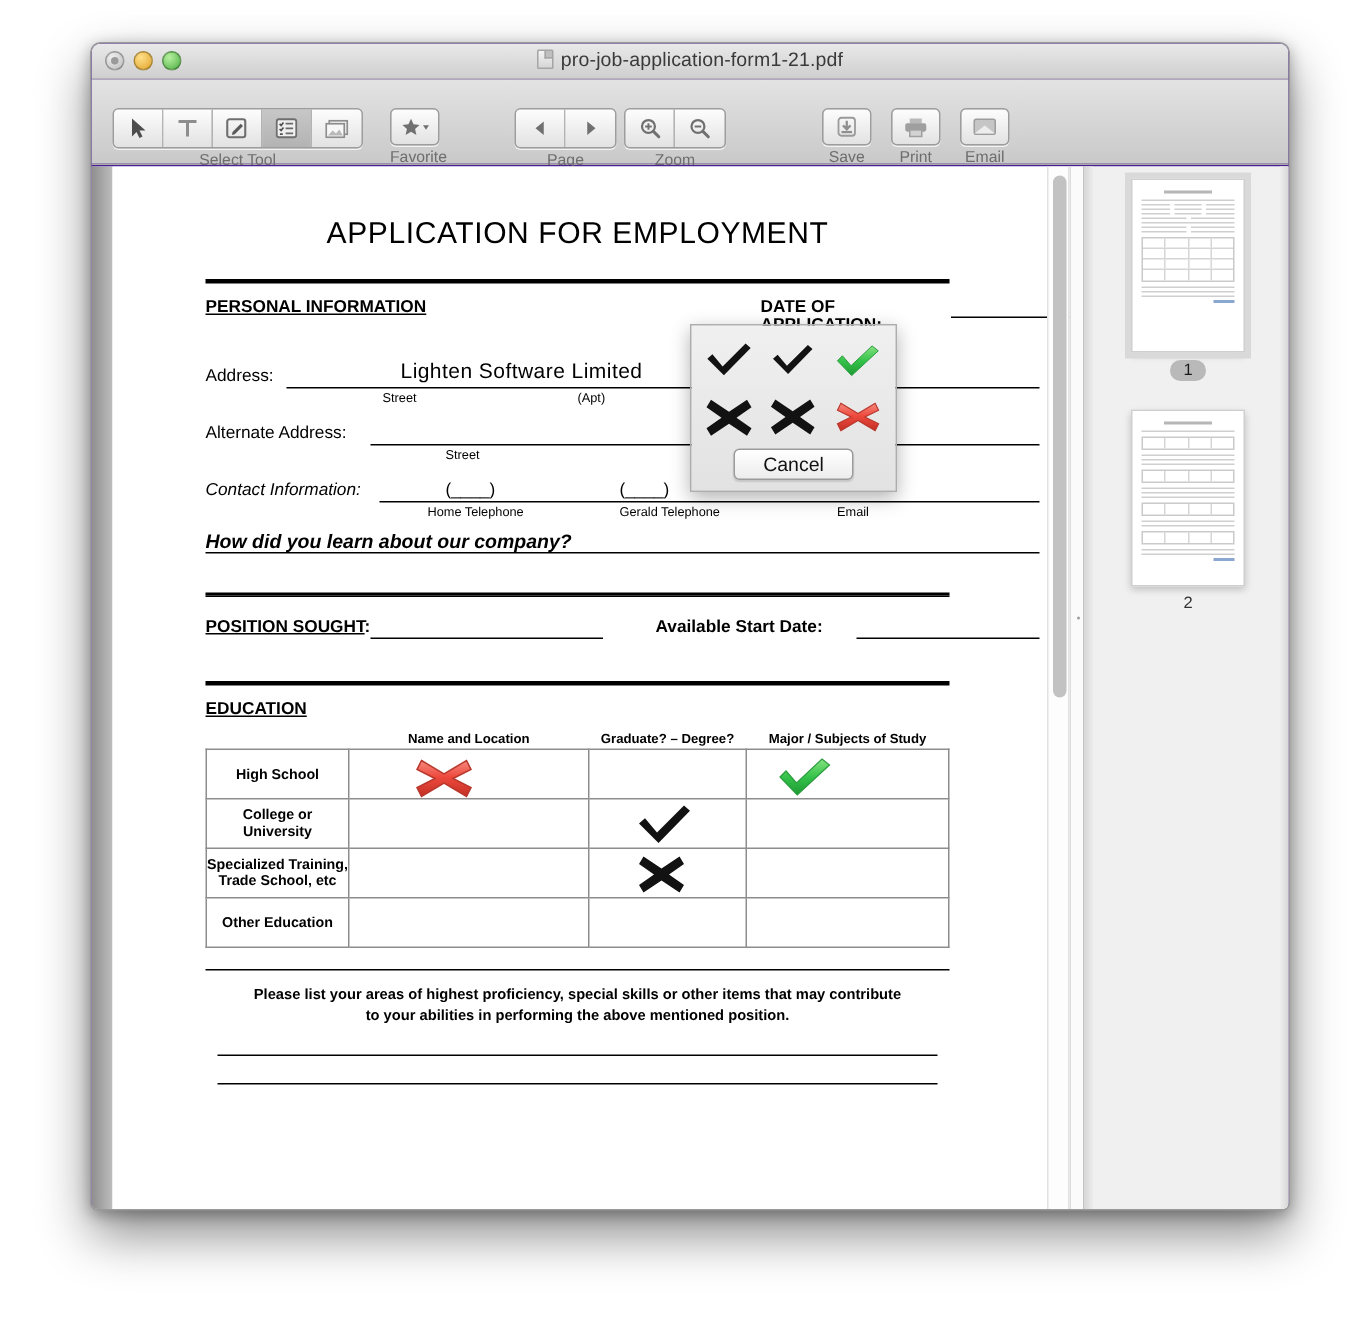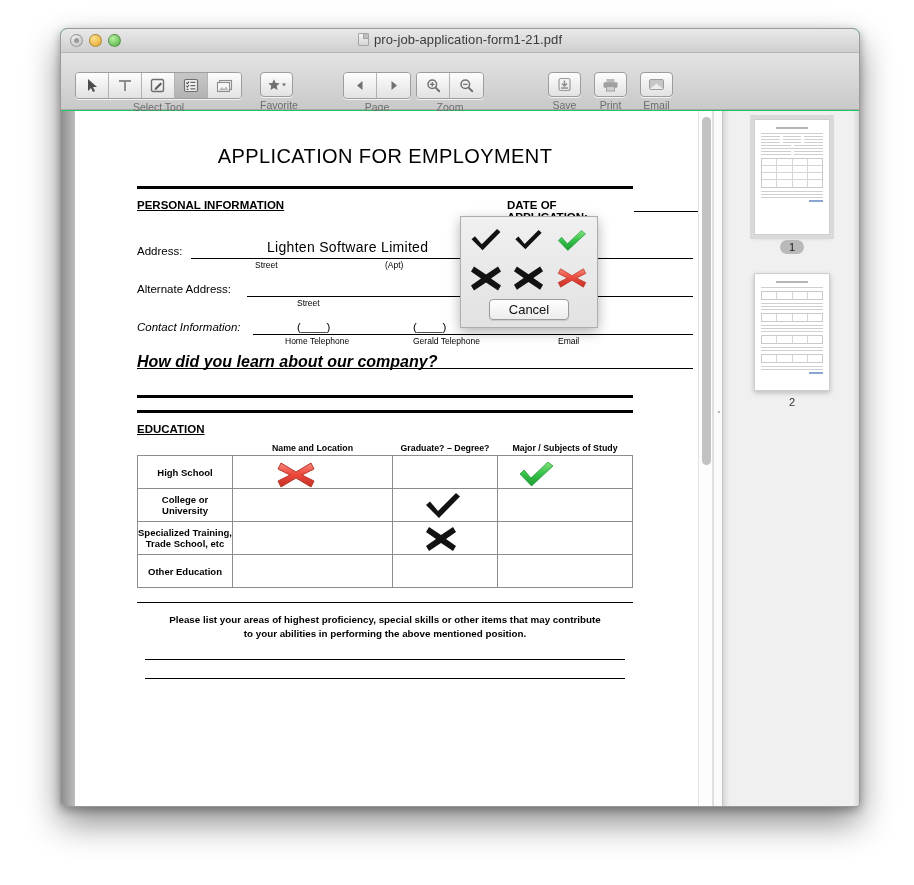--- a/index.html
+++ b/index.html
@@ -9,21 +9,21 @@
     font-family: "Liberation Sans", sans-serif;
     overflow: hidden;
   }
   #root { position: relative; width: 914px; height: 885px; background:#fff; }
 
   
   .window {
     position: absolute; left: 60px; top: 28px;
     width: 800px; height: 779px;
     border-radius: 7px 7px 5px 5px;
-    background: #22c55e;
+    background: #4c1d95;
     box-shadow: 0 16px 34px rgba(0,0,0,.45), 0 3px 10px rgba(0,0,0,.30);
     overflow: hidden;
     border: 1px solid #9a9a9a;
   }
 
   
   .titlebar {
     position: relative; height: 24px;
     background: linear-gradient(#e9e9e9,#cfcfcf);
     border-bottom: 1px solid #b4b4b4;
@@ -123,21 +123,21 @@
   }
   .pdf .inner { padding: 0 62px 0 62px; }
   .doc-title { text-align:center; font-size:20px; letter-spacing:.4px; margin: 22px 0 18px; }
   .dbl-rule { border-top:2px solid #000; border-bottom:1px solid #000; height:3px; margin:4px 0 10px; }
   .sec-head { font-size:11.5px; font-weight:bold; text-decoration: underline; }
   .row { position:relative; font-size:11.5px; }
   .lbl { font-weight:normal; }
   .fill { border-bottom:1px solid #000; display:inline-block; vertical-align:baseline; }
   .tiny { font-size:8.5px; position:absolute; }
   .hand { font-family:"Liberation Sans", sans-serif; font-size:14px; position:absolute; letter-spacing:.3px; }
-  .ital { font-style:italic; font-weight:bold; font-size:16px; }
+  .ital { font-style:italic; font-weight:bold; font-size:13px; }
 
   table.edu { width:100%; border-collapse:collapse; font-size:9.5px;padding-left:20px; }
   table.edu th { font-size:8.8px; font-weight:bold; padding:0 0 2px; border:none; text-align:center; }
   table.edu td { border:1px solid #8d8d8d; height:33px; text-align:center; font-weight:bold; font-size:9.5px; position:relative; }
   table.edu td.hdrcell { width:95px; }
   table.edu td.c2 { width:160px; }
   table.edu td.c3 { width:105px; }
   table.edu th.blank { border:none; }
 
   .centered-note { text-align:center; font-size:9.8px; font-weight:bold; line-height:1.45; margin: 10px 30px 0; }
@@ -348,20 +348,28 @@
               <span class="tiny" style="left:421px; top:17px;">Email</span>
             </div>
 
             <div class="row" style="height:22px; margin-top:2px;">
               <span class="ital">How did you learn about our company?</span>
               <span class="fill" style="position:absolute; left:0; top:15px; width:556px;"></span>
             </div>
 
             <div class="dbl-rule" style="margin-top:20px;"></div>
 
+            <div class="row" style="height:30px; margin-top:14px;">
+              <span style="position:absolute; left:0; top:0; font-size:11.5px; font-weight:bold;">
+                <span class="sec-head">POSITION SOUGHT</span>:
+              </span>
+              <span class="fill" style="position:absolute; left:110px; top:13px; width:155px;"></span>
+              <span style="position:absolute; left:300px; top:0; font-size:11.5px; font-weight:bold;">Available Start Date:</span>
+              <span class="fill" style="position:absolute; left:434px; top:13px; width:122px;"></span>
+            </div>
 
 
             <div class="dbl-rule" style="margin-top:12px;"></div>
 
             <div class="row" style="height:20px; margin-top:10px;">
               <span class="sec-head">EDUCATION</span>
             </div>
 
             <table class="edu">
               <thead>

